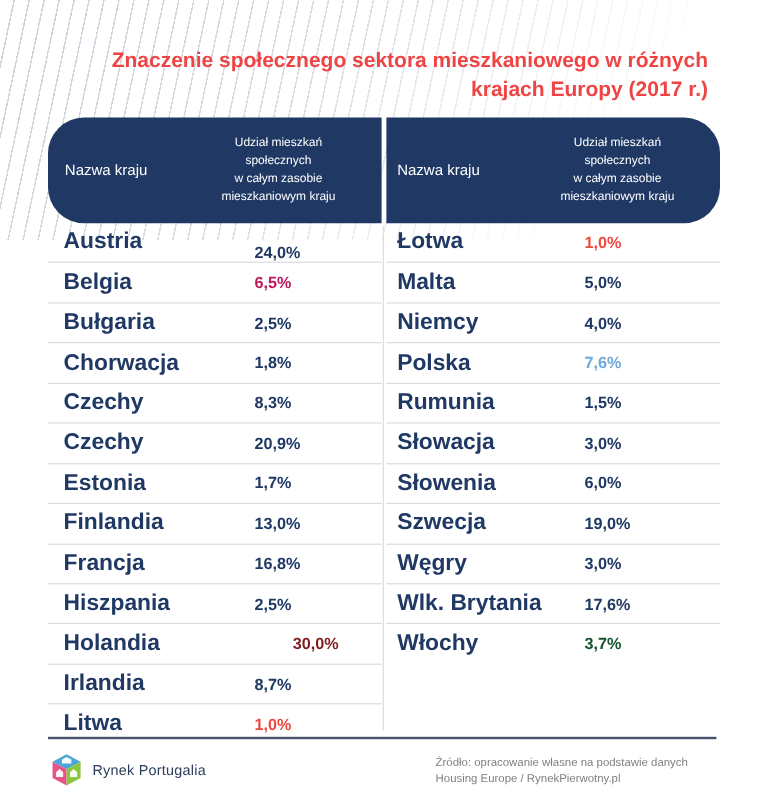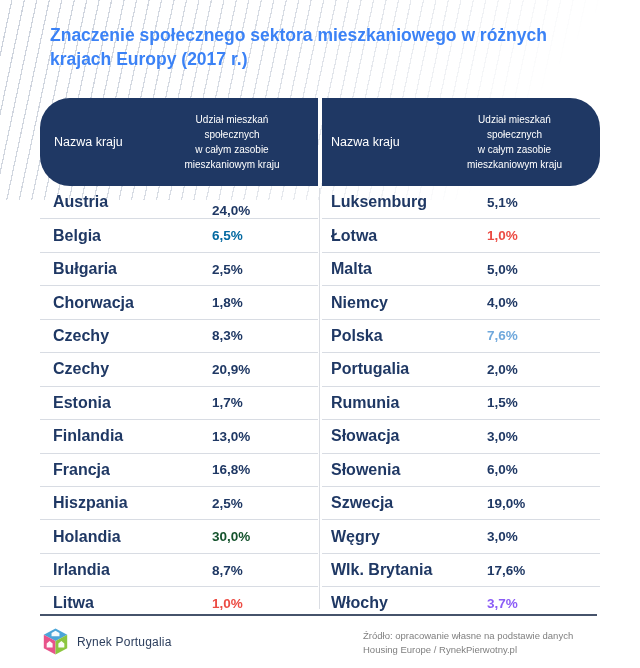--- a/index.html
+++ b/index.html
@@ -17,23 +17,23 @@
     width: 640px; height: 200px;
     background: repeating-linear-gradient(102deg,
       transparent 0px, transparent 11px,
       #ccd2dc 11px, #ccd2dc 12.2px);
     -webkit-mask-image: linear-gradient(125deg, #000 0%, rgba(0,0,0,.75) 40%, transparent 78%);
     mask-image: linear-gradient(125deg, #000 0%, rgba(0,0,0,.75) 40%, transparent 78%);
     z-index: 0;
   }
 
   .page-title {
-    position: absolute; top: 11px; left: 50px; right: 50px;
-    text-align: left;
-    color: #3b82f6;
+    position: absolute; top: 26px; left: 50px; right: 50px;
+    text-align: right;
+    color: #ef4444;
     font-size: 17.5px; font-weight: 700; line-height: 1.38;
     z-index: 2;
   }
 
   .table { position: absolute; left: 40px; top: 98px; width: 560px; z-index: 2; }
 
   .table-header { display: flex; gap: 4px; height: 88px; }
   .half-header {
     flex: 1; background: #1F3864; color: #ffffff;
     display: flex; align-items: center;
@@ -51,21 +51,21 @@
   }
 
   .table-body { display: flex; gap: 4px; position: relative; }
   .body-half { flex: 1; }
   .row {
     height: 32.45px; position: relative;
     display: flex; align-items: center;
     border-bottom: 1px solid #D8DCE3;
   }
   .row:last-child { border-bottom: none; }
-  .country { font-size: 16px; font-weight: 700; color: #1F3864; }
+  .country { font-size: 19px; font-weight: 700; color: #1F3864; }
   .body-half.left  .country { margin-left: 13px; }
   .body-half.right .country { margin-left: 9px; }
   .value { position: absolute; font-size: 13.5px; font-weight: 600; color: #1F3864; }
   .body-half.left  .value { left: 172px; }
   .body-half.right .value { left: 165px; }
 
   .col-divider {
     position: absolute; left: 279px; top: 90px;
     width: 1px; height: 421px; background: #DADDE3;
   }
@@ -111,21 +111,21 @@
 
   <div class="table-body">
     <div class="body-half left">
   <div class="row">
     <span class="country">Austria</span>
     <span class="value" style="color: rgb(31, 56, 100); margin-top: 16px;">24,0%</span>
   </div>
 
   <div class="row">
     <span class="country">Belgia</span>
-    <span class="value" style="color: #0369a1;">6,5%</span>
+    <span class="value" style="color: #be185d;">6,5%</span>
   </div>
 
   <div class="row">
     <span class="country">Bułgaria</span>
     <span class="value" style="color: rgb(31, 56, 100);">2,5%</span>
   </div>
 
   <div class="row">
     <span class="country">Chorwacja</span>
     <span class="value" style="color: rgb(31, 56, 100);">1,8%</span>
@@ -156,38 +156,34 @@
     <span class="value" style="color: rgb(31, 56, 100);">16,8%</span>
   </div>
 
   <div class="row">
     <span class="country">Hiszpania</span>
     <span class="value" style="color: rgb(31, 56, 100);">2,5%</span>
   </div>
 
   <div class="row">
     <span class="country">Holandia</span>
-    <span class="value" style="color: #14532d;">30,0%</span>
+    <span class="value" style="color: #7f1d1d; margin-left: 32px;">30,0%</span>
   </div>
 
   <div class="row">
     <span class="country">Irlandia</span>
     <span class="value" style="color: rgb(31, 56, 100);">8,7%</span>
   </div>
 
   <div class="row">
     <span class="country">Litwa</span>
     <span class="value" style="color: rgb(236, 75, 67);">1,0%</span>
   </div>
 </div>
     <div class="body-half right">
-  <div class="row">
-    <span class="country">Luksemburg</span>
-    <span class="value" style="color: rgb(31, 56, 100);">5,1%</span>
-  </div>
 
   <div class="row">
     <span class="country">Łotwa</span>
     <span class="value" style="color: rgb(236, 75, 67);">1,0%</span>
   </div>
 
   <div class="row">
     <span class="country">Malta</span>
     <span class="value" style="color: rgb(31, 56, 100);">5,0%</span>
   </div>
@@ -195,24 +191,20 @@
   <div class="row">
     <span class="country">Niemcy</span>
     <span class="value" style="color: rgb(31, 56, 100);">4,0%</span>
   </div>
 
   <div class="row">
     <span class="country">Polska</span>
     <span class="value" style="color: rgb(111, 168, 220);">7,6%</span>
   </div>
 
-  <div class="row">
-    <span class="country">Portugalia</span>
-    <span class="value" style="color: rgb(31, 56, 100);">2,0%</span>
-  </div>
 
   <div class="row">
     <span class="country">Rumunia</span>
     <span class="value" style="color: rgb(31, 56, 100);">1,5%</span>
   </div>
 
   <div class="row">
     <span class="country">Słowacja</span>
     <span class="value" style="color: rgb(31, 56, 100);">3,0%</span>
   </div>
@@ -232,21 +224,21 @@
     <span class="value" style="color: rgb(31, 56, 100);">3,0%</span>
   </div>
 
   <div class="row">
     <span class="country">Wlk. Brytania</span>
     <span class="value" style="color: rgb(31, 56, 100);">17,6%</span>
   </div>
 
   <div class="row">
     <span class="country">Włochy</span>
-    <span class="value" style="color: #8b5cf6;">3,7%</span>
+    <span class="value" style="color: #14532d;">3,7%</span>
   </div>
 </div>
   </div>
 
   <div class="col-divider"></div>
 </div>
 
 <div class="footer-line"></div>
 
 <div class="logo">

